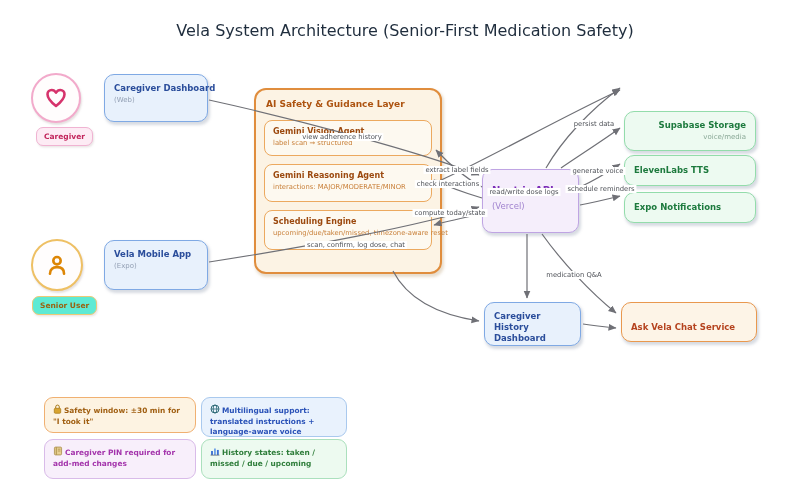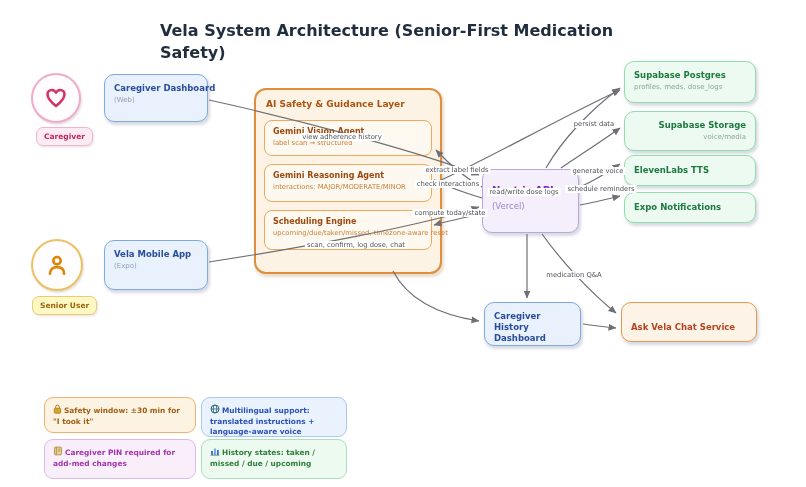--- a/index.html
+++ b/index.html
@@ -1,19 +1,19 @@
 <!DOCTYPE html>
 <html><head>
 <meta charset="utf-8">
 <style>
   html,body{margin:0;padding:0;background:#fff;}
   #canvas{position:relative;width:806px;height:487px;background:#ffffff;overflow:hidden;
           font-family:"DejaVu Sans","Liberation Sans",sans-serif;}
   .abs{position:absolute;}
-  #title{left:160px;top:20px;width:490px;text-align:left;font-size:16px;font-weight:bold;
+  #title{left:160px;top:20px;width:490px;text-align:center;font-size:16px;font-weight:normal;
          color:#1f2d3d;line-height:1.4;}
   
   .node{position:absolute;border-radius:10px;box-sizing:border-box;padding:8px 9px;
         box-shadow:1.5px 2.5px 3px rgba(110,125,150,.28);}
   .node-title{font-weight:bold;font-size:8.5px;white-space:nowrap;line-height:1.3;}
   .node-sub{font-size:7px;margin-top:2px;white-space:nowrap;line-height:1.25;}
   .wrap .node-title{white-space:normal;}
   .blue{background:#e8f1fc;border:1.5px solid #7fa9e4;}
   .blue .node-title{color:#2a4d9b;}
   .blue .node-sub{color:#93a0b4;}
@@ -64,21 +64,21 @@
     </svg>
   </div>
   <div class="actor-label" style="left:36px;top:127px;background:#fdebf4;border:1.4px solid #f0b3d2;color:#c2255c;">Caregiver</div>
 
   <div class="actor-circle" style="left:31px;top:239px;width:48px;height:48px;border:2px solid #eec064;">
     <svg width="26" height="26" viewBox="0 0 24 24">
       <circle cx="12" cy="8" r="3.4" fill="none" stroke="#dd8605" stroke-width="2.4"></circle>
       <path d="M5.5 20 C5.5 15.8 8.4 14 12 14 C15.6 14 18.5 15.8 18.5 20" fill="none" stroke="#dd8605" stroke-width="2.4" stroke-linecap="round"></path>
     </svg>
   </div>
-  <div class="actor-label" style="left:32px;top:296px;background:#fef9c3;border:1.4px solid #ecca77;color:#9a6210;">Senior User</div>
+  <div class="actor-label" style="left:32px;top:296px;background:#5eead4;border:1.4px solid #ecca77;color:#9a6210;">Senior User</div>
 
   <div class="node blue" style="left:104px;top:74px;width:104px;height:48px;">
     <div class="node-title">Caregiver Dashboard</div>
     <div class="node-sub">(Web)</div>
   </div>
 
   <div class="node blue" style="left:104px;top:240px;width:104px;height:50px;">
     <div class="node-title">Vela Mobile App</div>
     <div class="node-sub">(Expo)</div>
   </div>
@@ -97,24 +97,20 @@
       <div class="node-title">Scheduling Engine</div>
       <div class="node-sub">upcoming/due/taken/missed, timezone-aware reset</div>
     </div>
   </div>
 
   <div class="node purple" style="left:482px;top:169px;width:97px;height:64px;padding-top:14px;">
     <div class="node-title">Next.js API</div>
     <div class="node-sub">(Vercel)</div>
   </div>
 
-  <div class="node green" style="left:624px;top:61px;width:132px;height:42px;">
-    <div class="node-title">Supabase Postgres</div>
-    <div class="node-sub">profiles, meds, dose_logs</div>
-  </div>
   <div class="node green" style="left:624px;top:111px;width:132px;height:40px;text-align:right;">
     <div class="node-title">Supabase Storage</div>
     <div class="node-sub">voice/media</div>
   </div>
   <div class="node green" style="left:624px;top:155px;width:132px;height:31px;padding-top:9px;">
     <div class="node-title">ElevenLabs TTS</div>
   </div>
   <div class="node green" style="left:624px;top:192px;width:132px;height:31px;padding-top:9px;">
     <div class="node-title">Expo Notifications</div>
   </div>

